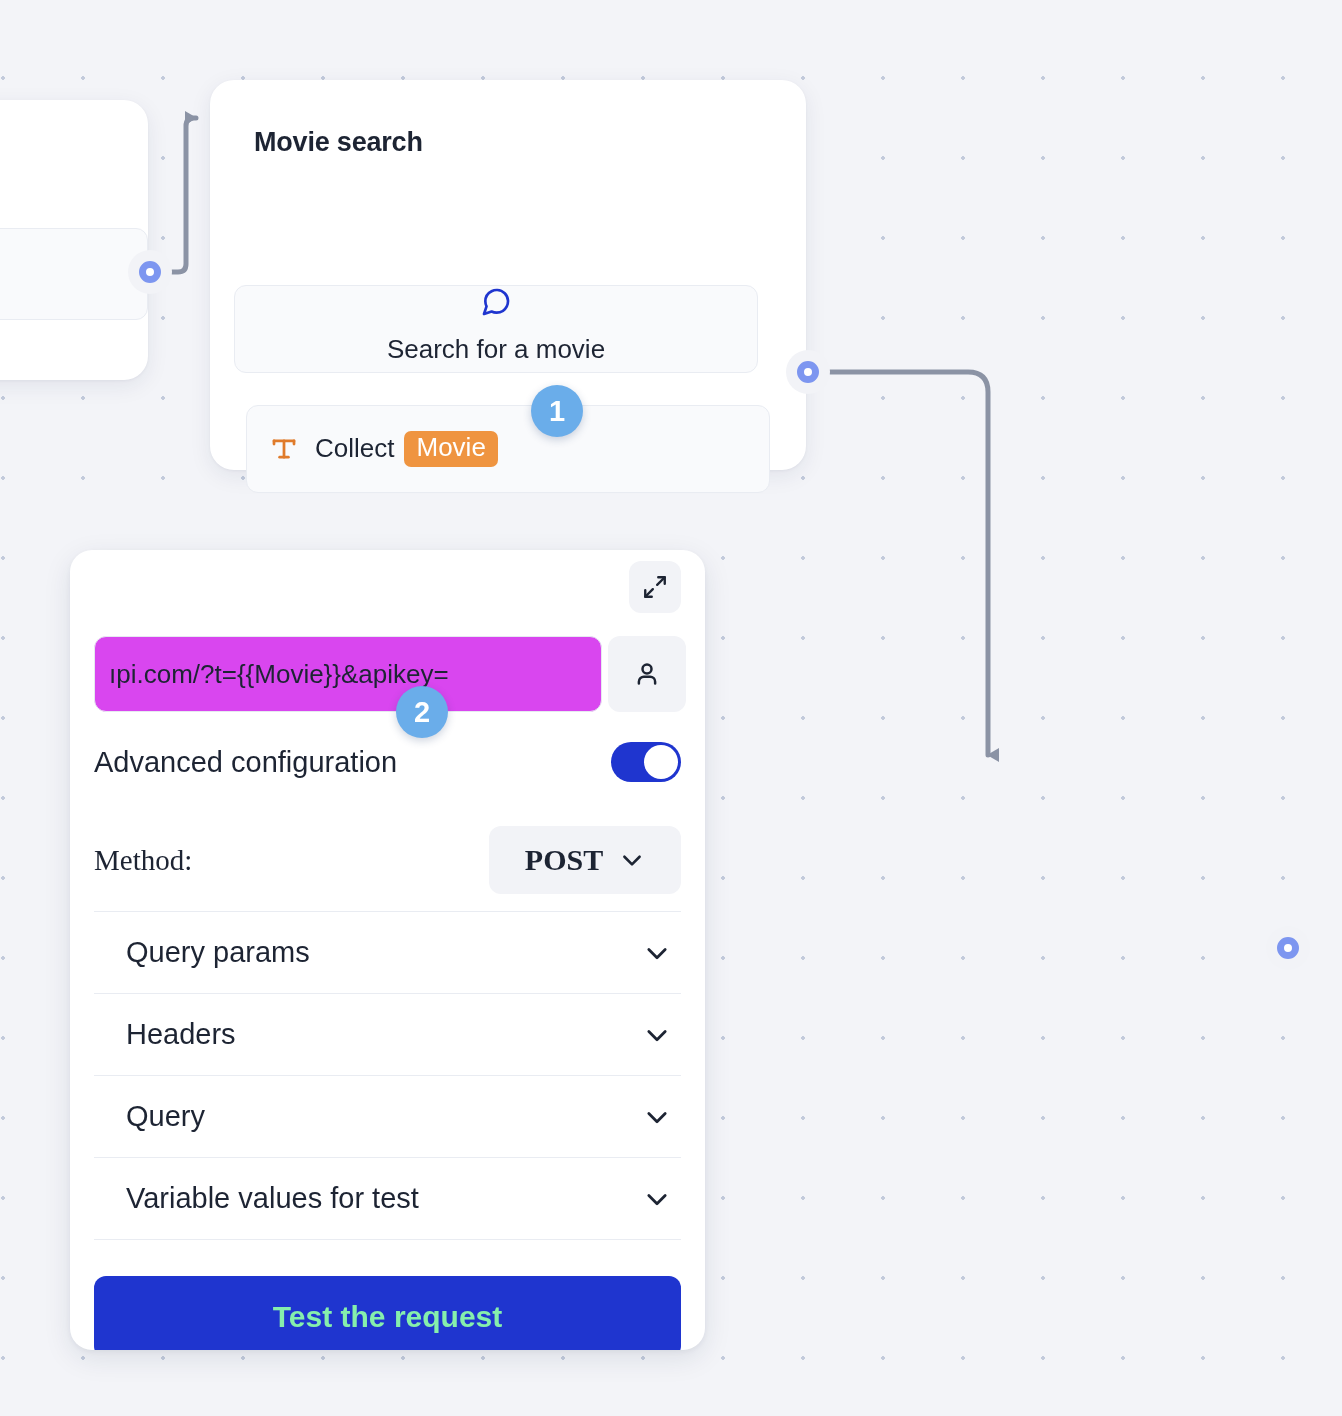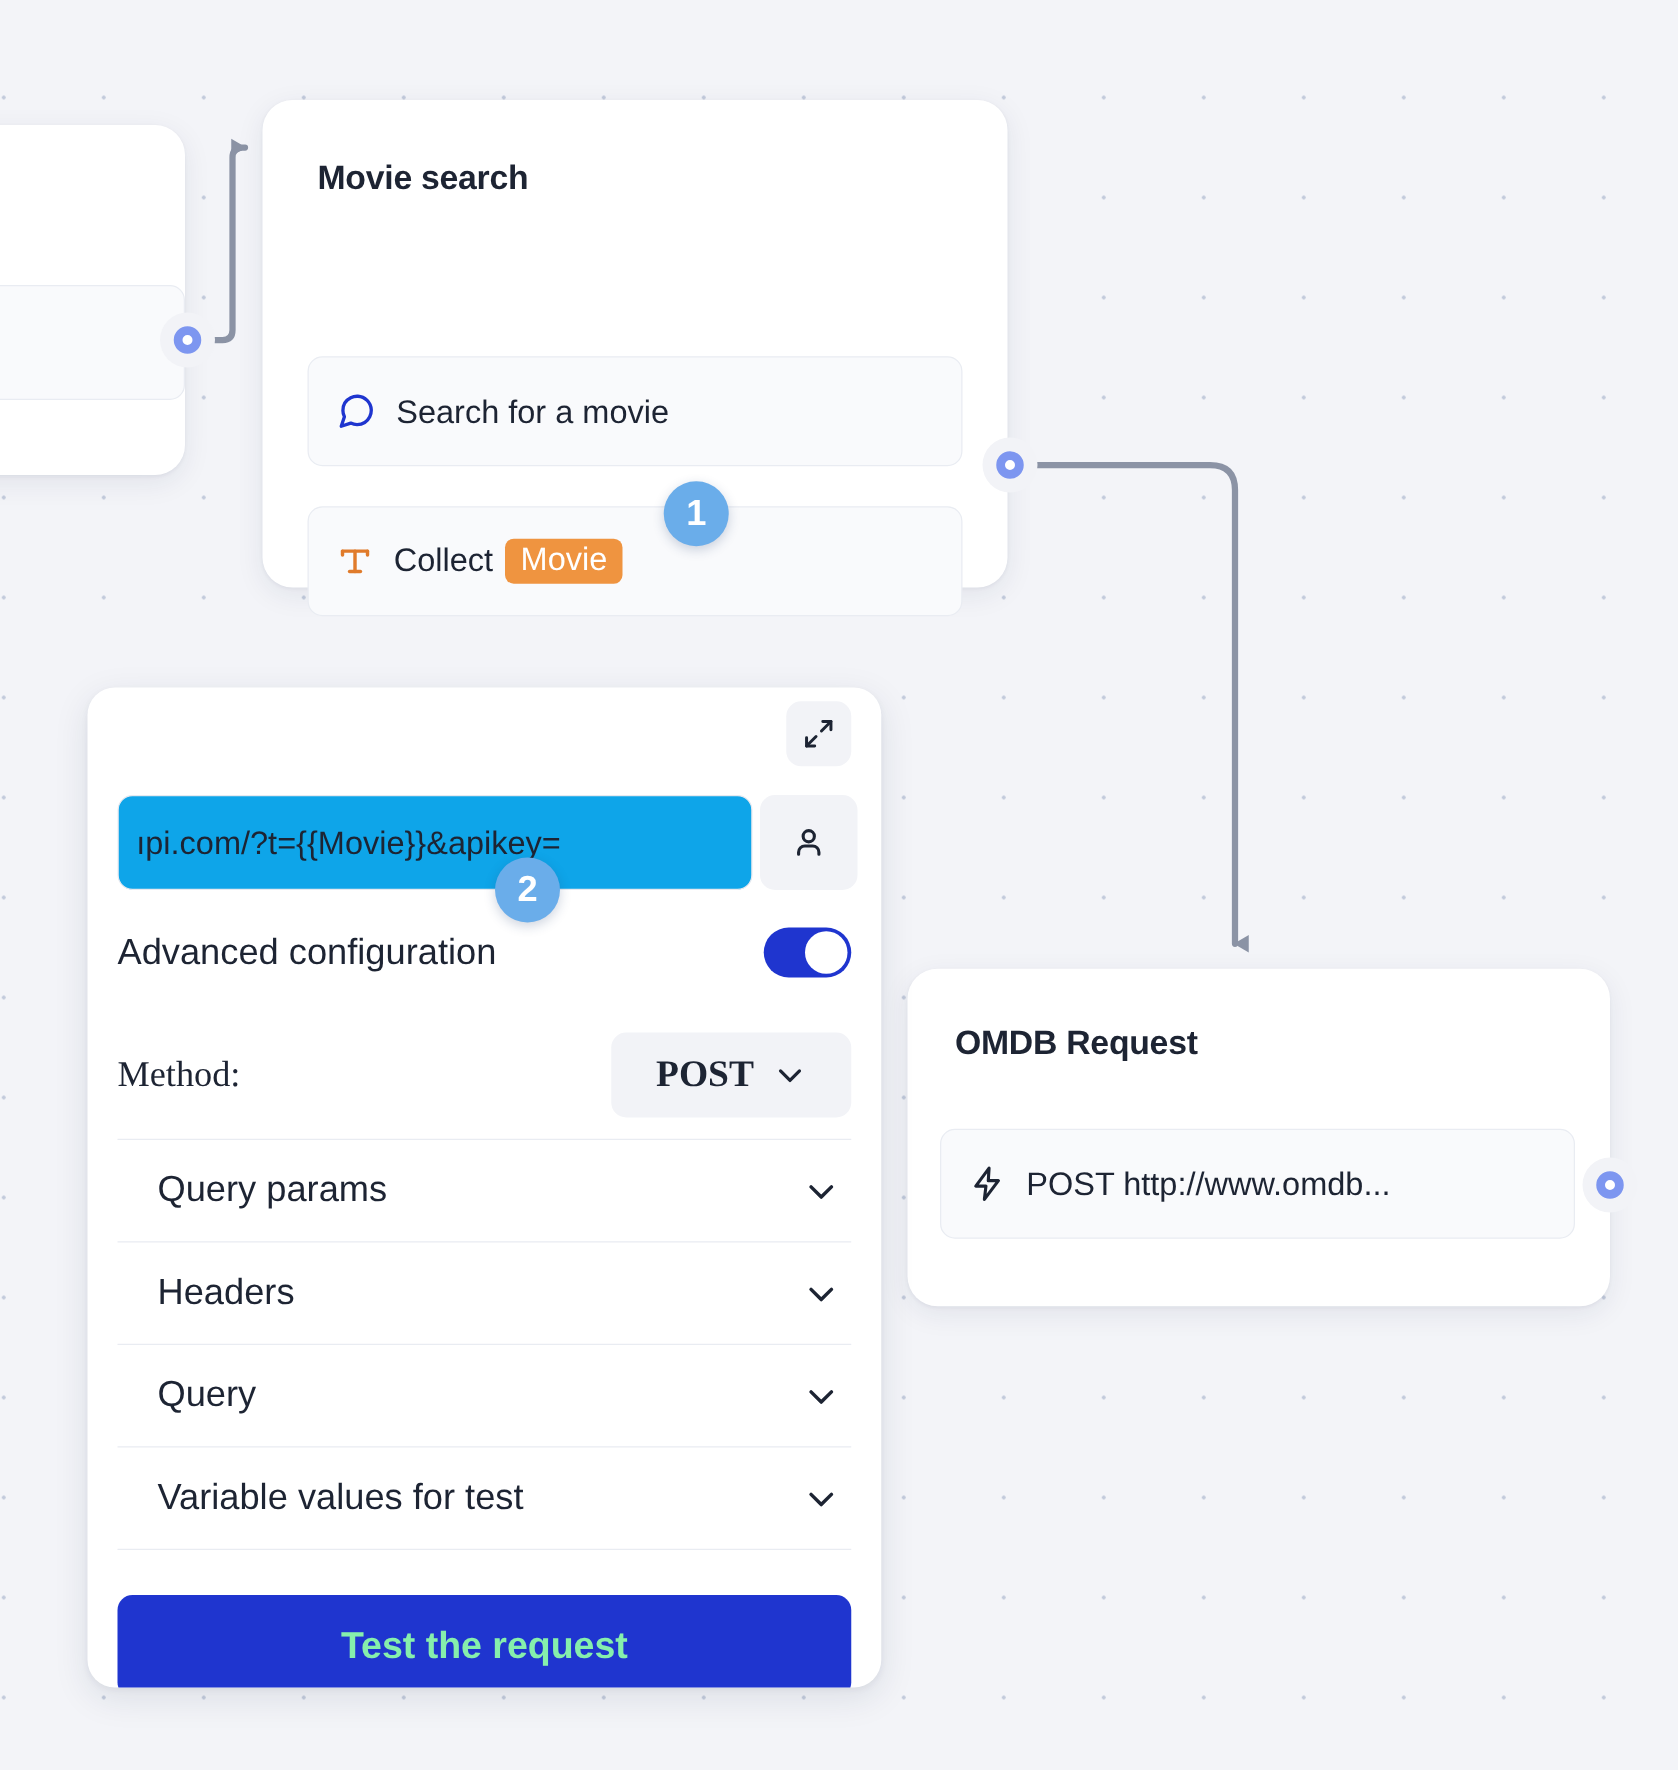--- a/index.html
+++ b/index.html
@@ -113,23 +113,24 @@
     padding: 0;
     text-align: center;
   }
   #node-movie-search .node-title {
     position: absolute;
     left: 44px;
     top: 47px;
   }
   #row-search-movie {
     position: absolute;
-    left: 36px;
+    left: 24px;
     top: 205px;
     width: 524px;
+    flex-direction: column;
   }
   #row-collect-movie {
     position: absolute;
     left: 36px;
     top: 325px;
     width: 524px;
   }
   .chip {
     display: inline-block;
     background: #ef9440;
@@ -216,21 +217,21 @@
     display: flex;
     align-items: stretch;
     gap: 6px;
   }
   #input-url {
     width: 508px;
     height: 76px;
     box-sizing: border-box;
     border: 1px solid #e6e9f0;
     border-radius: 12px;
-    background: #0ea5e9;
+    background: #d946ef;
     font-family: "Liberation Sans", sans-serif;
     font-size: 26px;
     color: #1d2433;
     padding: 0 14px;
     outline: none;
   }
   #btn-user {
     width: 78px;
     height: 76px;
     border-radius: 12px;
@@ -411,32 +412,20 @@
       </span>
     </div>
   </div>
 
   <div class="badge" style="left: 531px; top: 385px;">1</div>
 
   <div class="port" style="left: 786px; top: 350px;">
     <div class="ring"></div>
   </div>
 
-  <div class="node" id="node-omdb">
-    <div class="node-title">OMDB Request</div>
-
-    <div class="node-row" id="row-omdb-post">
-      <span style="display:flex;">
-        <svg width="30" height="30" viewBox="0 0 24 24" fill="none" stroke="#1d2433" stroke-width="2" stroke-linecap="round" stroke-linejoin="round">
-          <path d="M13 2 L4.5 13.5 L11 13.5 L10 22 L19 10 L12.5 10 L13 2 Z"></path>
-        </svg>
-      </span>
-      <span class="node-row-label">POST http://www.omdb...</span>
-    </div>
-  </div>
 
   <div class="port" style="left: 1266px; top: 926px;">
     <div class="ring"></div>
   </div>
 
   <div id="panel-request-config">
 
     <button id="btn-expand">
       <span style="display:flex;">
         <svg width="26" height="26" viewBox="0 0 24 24" fill="none" stroke="#1d2433" stroke-width="2.2" stroke-linecap="round" stroke-linejoin="round">

